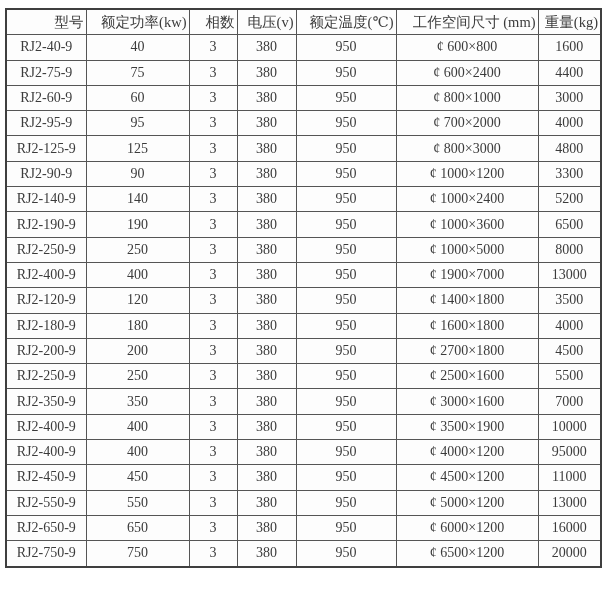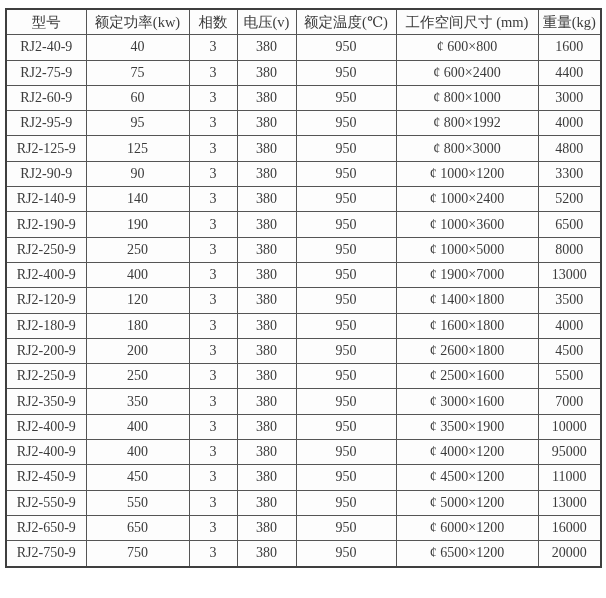--- a/index.html
+++ b/index.html
@@ -34,20 +34,21 @@
     height: 24.3px;
     padding: 0 2px;
     font-size: 14px;
     font-weight: normal;
     white-space: nowrap;
     overflow: hidden;
     color: #3b3b3b;
   }
   table.spec-table th {
     font-size: 14.5px;
+    text-align: right;
   }
   col.c0 { width: 80px; }
   col.c1 { width: 103px; }
   col.c2 { width: 48px; }
   col.c3 { width: 59px; }
   col.c4 { width: 100px; }
   col.c5 { width: 142px; }
   col.c6 { width: 63px; }
 </style>
 </head>
@@ -102,21 +103,21 @@
           <td>950</td>
           <td>¢ 800×1000</td>
           <td>3000</td>
         </tr>
         <tr>
           <td>RJ2-95-9</td>
           <td>95</td>
           <td>3</td>
           <td>380</td>
           <td>950</td>
-          <td>¢ 800×1992</td>
+          <td>¢ 700×2000</td>
           <td>4000</td>
         </tr>
         <tr>
           <td>RJ2-125-9</td>
           <td>125</td>
           <td>3</td>
           <td>380</td>
           <td>950</td>
           <td>¢ 800×3000</td>
           <td>4800</td>
@@ -183,21 +184,21 @@
           <td>950</td>
           <td>¢ 1600×1800</td>
           <td>4000</td>
         </tr>
         <tr>
           <td>RJ2-200-9</td>
           <td>200</td>
           <td>3</td>
           <td>380</td>
           <td>950</td>
-          <td>¢ 2600×1800</td>
+          <td>¢ 2700×1800</td>
           <td>4500</td>
         </tr>
         <tr>
           <td>RJ2-250-9</td>
           <td>250</td>
           <td>3</td>
           <td>380</td>
           <td>950</td>
           <td>¢ 2500×1600</td>
           <td>5500</td>

